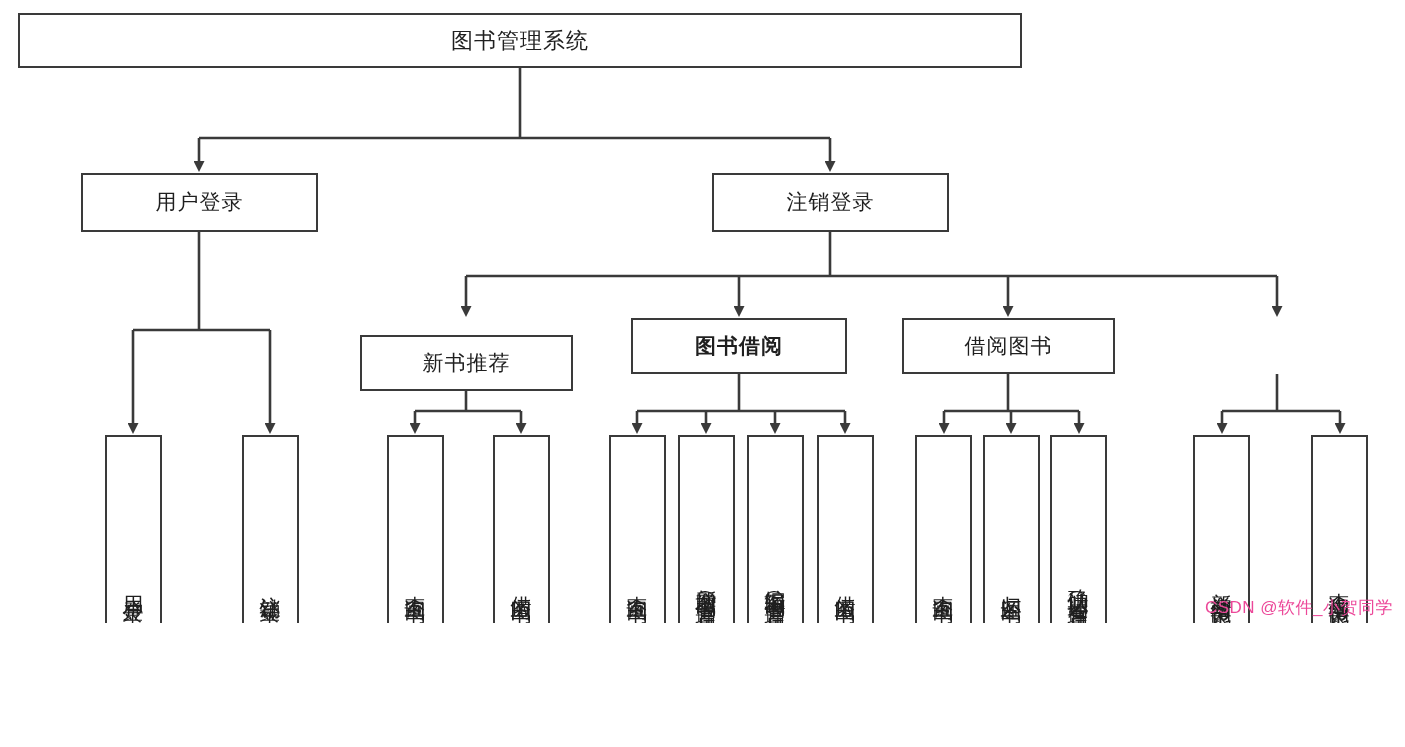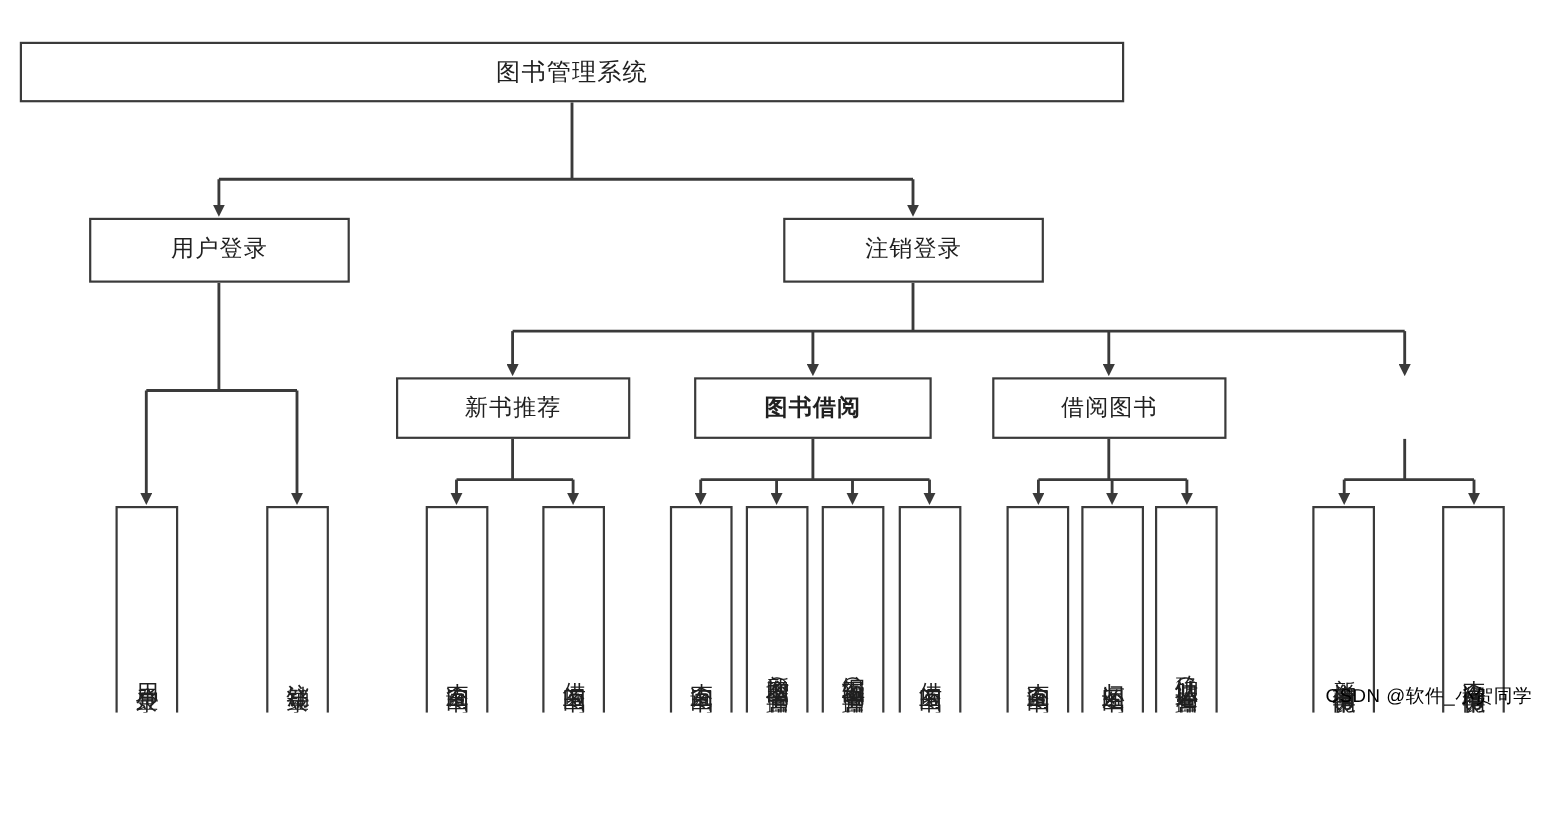--- a/index.html
+++ b/index.html
@@ -9,21 +9,20 @@
   }
   body {
     font-family: "Liberation Sans", "DejaVu Sans", sans-serif;
   }
   #canvas {
     position: relative;
     width: 1405px;
     height: 623px;
     background: #ffffff;
     overflow: hidden;
-    margin-top: 25px;
   }
   svg.edges {
     position: absolute;
     left: 0;
     top: 0;
     width: 1405px;
     height: 747px;
     pointer-events: none;
   }
   .node {
@@ -58,21 +57,21 @@
     white-space: nowrap;
     max-height: 100%;
   }
   #root-node .label {
     font-size: 22px;
   }
   .watermark {
     position: absolute;
     right: 12px;
     bottom: 4px;
-    color: #000000;
+    color: #ec4899;
     font-size: 17px;
     letter-spacing: 0.5px;
     z-index: 5;
     white-space: nowrap;
   }
 </style>
 </head>
 <body>
 
 <div id="canvas">
@@ -132,21 +131,21 @@
   </div>
 
   <div class="node" style="left:81px; top:173px; width:237px; height:59px;">
     <span class="label">用户登录</span>
   </div>
 
   <div class="node" style="left:712px; top:173px; width:237px; height:59px;">
     <span class="label">注销登录</span>
   </div>
 
-  <div class="node" style="left:360px; top:318px; width:213px; height:56px;">
+  <div class="node" style="left:360px; top:335px; width:213px; height:56px;">
     <span class="label">新书推荐</span>
   </div>
 
   <div class="node" style="left:631px; top:318px; width:216px; height:56px;font-weight:bold;">
     <span class="label">图书借阅</span>
   </div>
 
   <div class="node" style="left:902px; top:318px; width:213px; height:56px;">
     <span class="label">借阅图书</span>
   </div>

